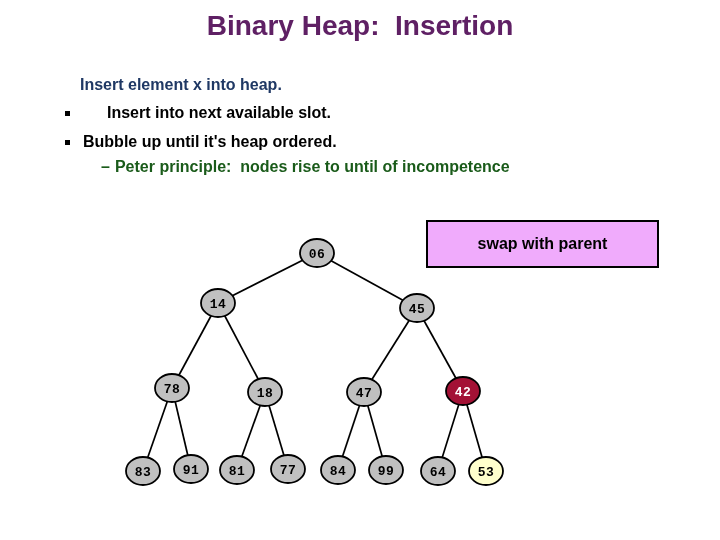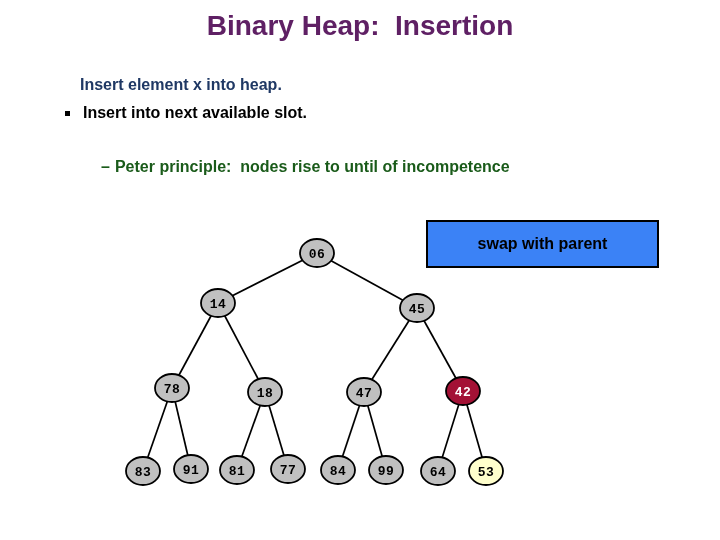--- a/index.html
+++ b/index.html
@@ -14,31 +14,31 @@
   }
   .intro {
     position:absolute; left:56px; top:76px;
     font-size:16px; font-weight:bold; color:#1F3864; white-space:pre;margin-left:24px;
   }
   .bullet-row { position:absolute; display:flex; align-items:center; }
   .bullet-row .sq {
     width:5px; height:5px; background:#000000; margin-right:13px; flex:0 0 auto;
   }
   .bullet-row .txt { font-size:16px; font-weight:bold; color:#000000; white-space:pre; }
-  .bullet-1 { left:65px; top:104px; }
+  .bullet-1 { left:65px; top:104px;gap:24px; }
   .bullet-2 { left:65px; top:133px; }
   .sub-bullet {
     position:absolute; left:101px; top:158px; display:flex; align-items:baseline;
     font-size:16px; font-weight:bold; color:#1A5B1A;
   }
   .sub-bullet .dash { margin-right:5px; }
   .sub-bullet .txt { white-space:pre; }
   .callout {
     position:absolute; left:426px; top:220px; width:233px; height:48px;
-    background:#3b82f6; border:2px solid #000000;
+    background:#f0abfc; border:2px solid #000000;
     display:flex; align-items:center; justify-content:center;
     font-size:16px; font-weight:bold; color:#000000;
   }
   svg.tree { position:absolute; left:0; top:0; width:720px; height:540px; }
   svg.tree text {
     font-family:"Liberation Mono", monospace; font-weight:bold;
     font-size:13px; letter-spacing:0.5px;
   }
   .page-number {
     position:absolute; left:699px; top:521px; font-size:10px;
@@ -52,20 +52,24 @@
 
   <div class="title">Binary Heap:  Insertion</div>
 
   <div class="intro">Insert element x into heap.</div>
 
   <div class="bullet-row bullet-1">
     <span class="sq"></span>
     <span class="txt">Insert into next available slot.</span>
   </div>
 
+  <div class="bullet-row bullet-2">
+    <span class="sq"></span>
+    <span class="txt">Bubble up until it's heap ordered.</span>
+  </div>
 
   <div class="sub-bullet">
     <span class="dash">–</span>
     <span class="txt">Peter principle:  nodes rise to until of incompetence</span>
   </div>
 
   <div class="callout">swap with parent</div>
 
   <svg class="tree" viewBox="0 0 720 540">
       <line x1="317" y1="253" x2="218" y2="303" stroke="#000000" stroke-width="1.7"></line>

